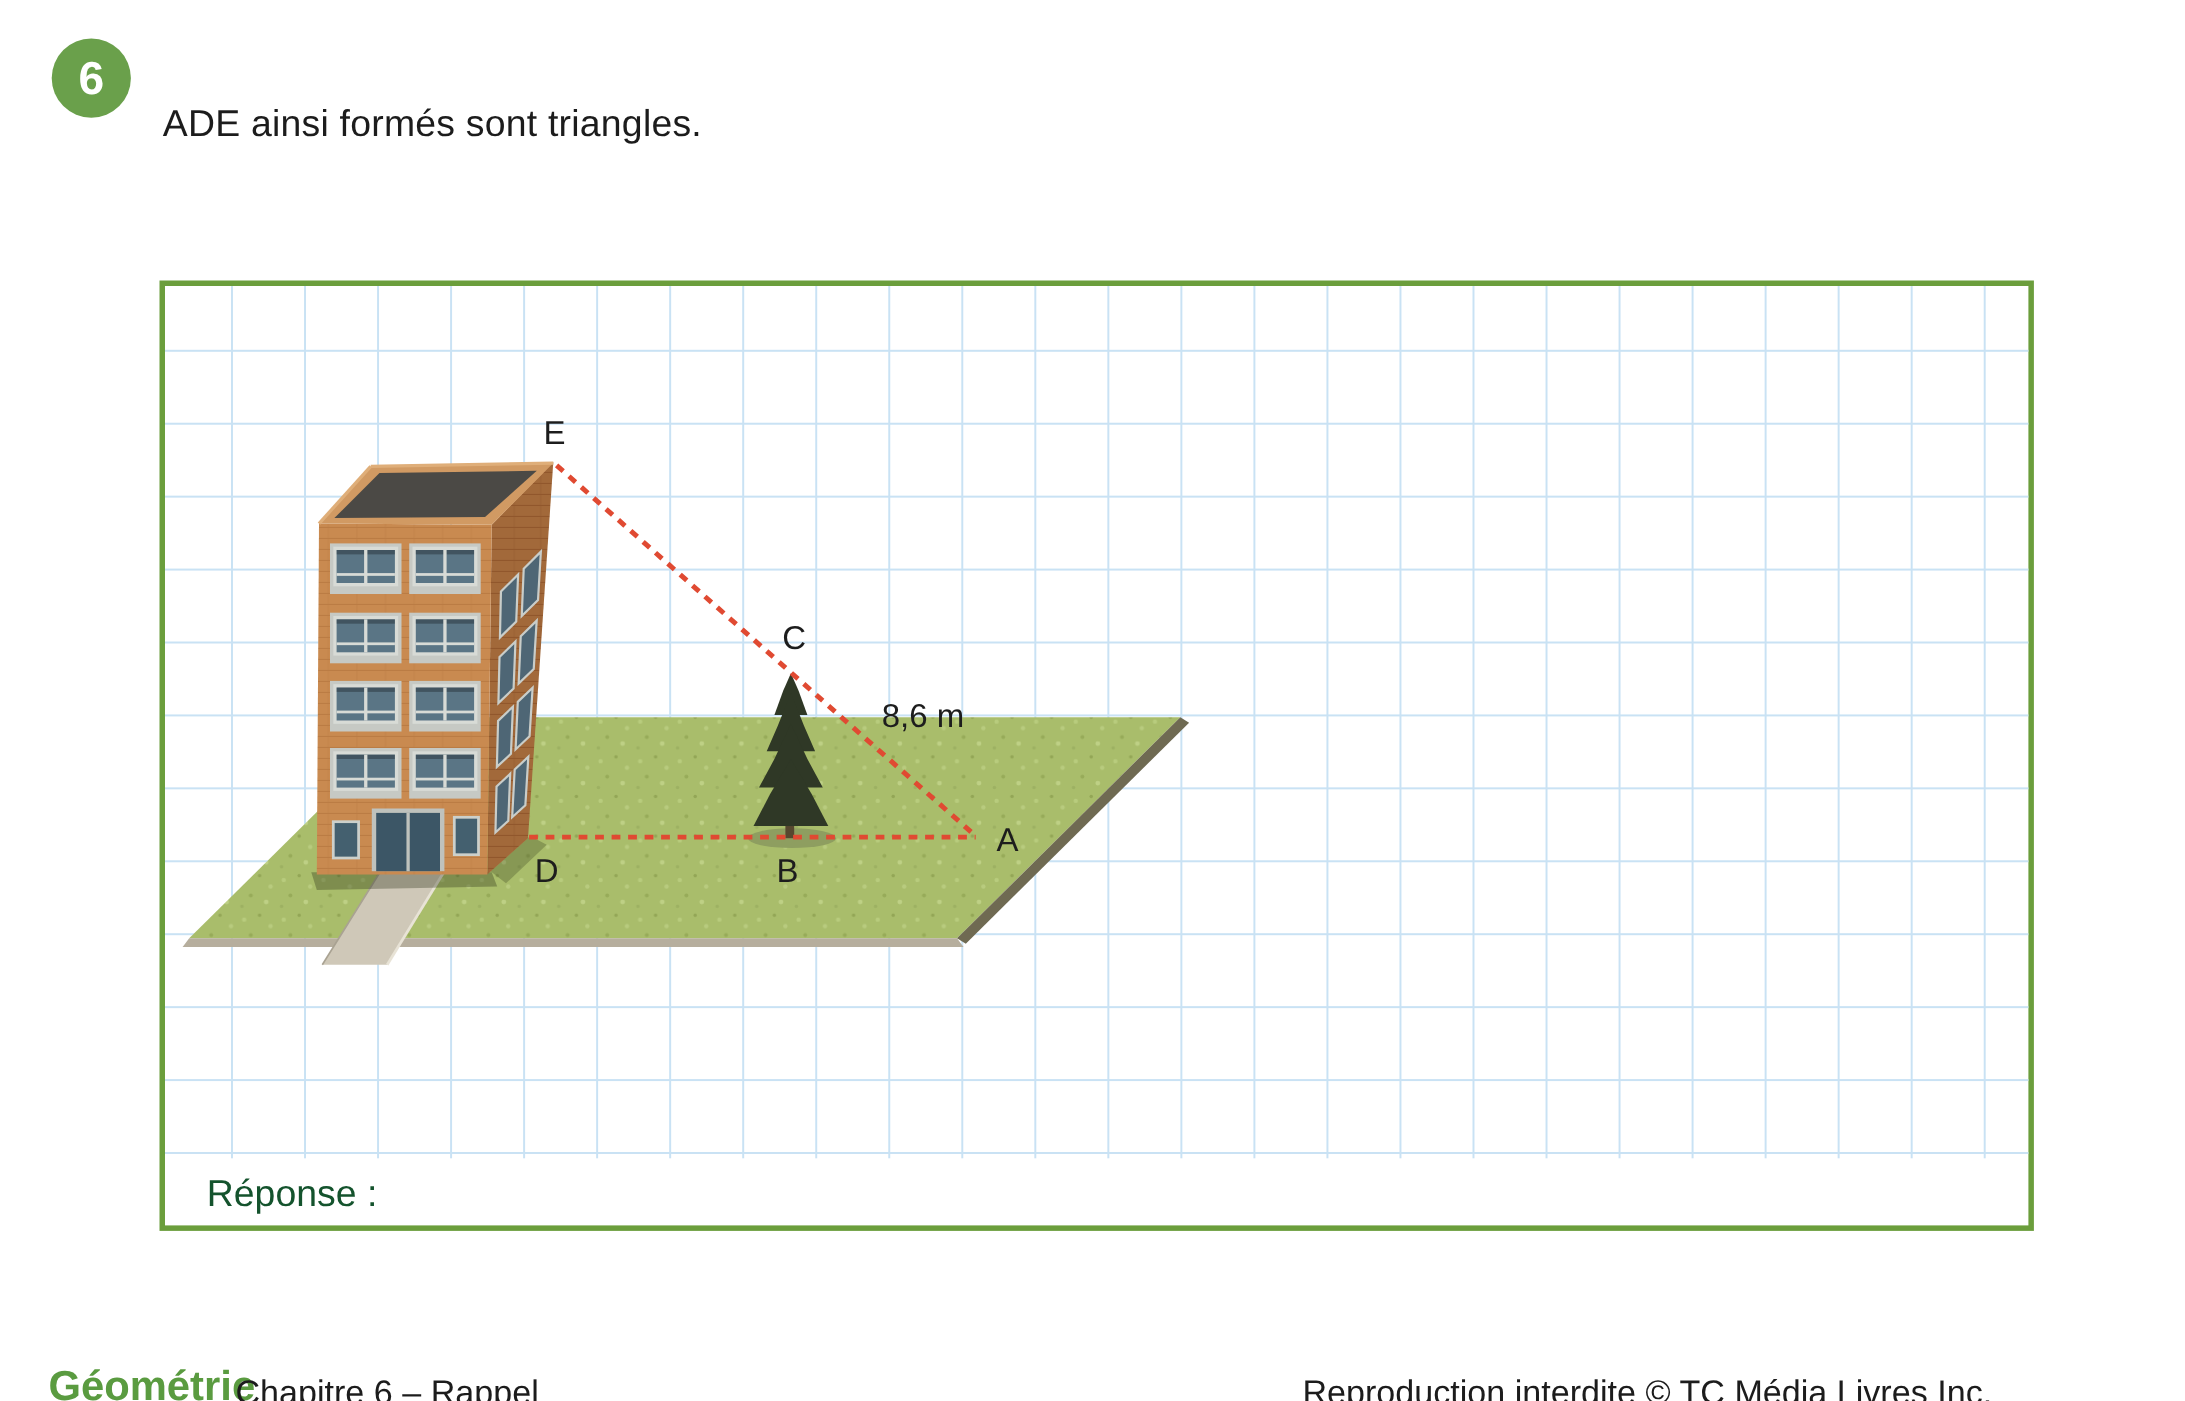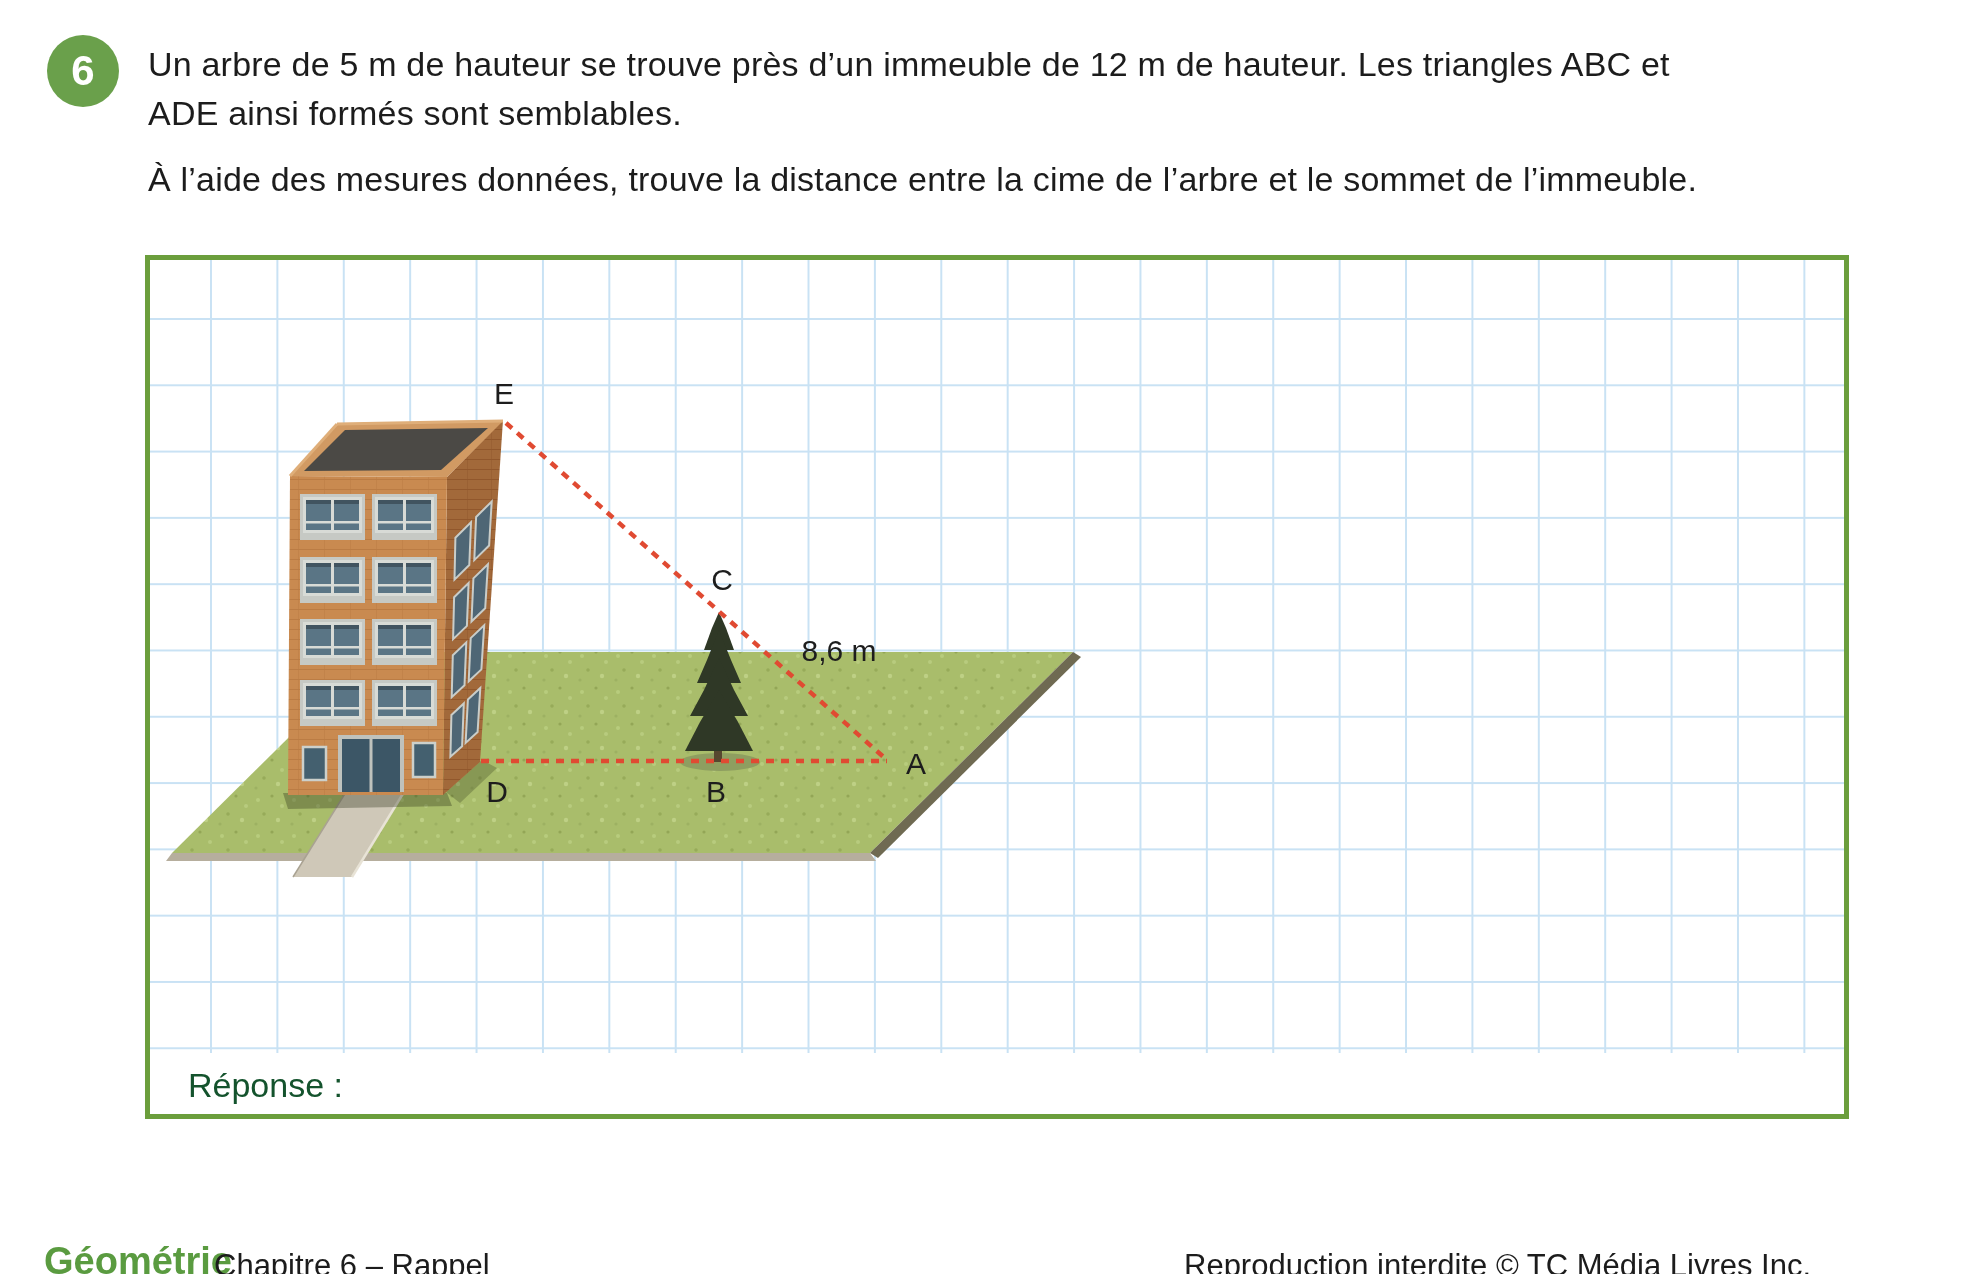--- a/index.html
+++ b/index.html
@@ -36,23 +36,21 @@
 </style>
 </head>
 <body>
 
 <div class="page">
 
   <div class="badge">
     <span>6</span>
   </div>
 
-  <div class="ptext l1">Un arbre de 5 m de hauteur se trouve près d’un immeuble de 12 m de hauteur. Les triangles ABC et</div>
-  <div class="ptext l2">ADE ainsi formés sont semblables.</div>
-  <div class="ptext l3">À l’aide des mesures données, trouve la distance entre la cime de l’arbre et le sommet de l’immeuble.</div>
+  <div class="ptext l2">ADE ainsi formés sont triangles.</div>
 
   <div class="figure-box">
     <div class="gridpaper"></div>
 
     <svg class="illustration" viewBox="150 260 1694 854" xmlns="http://www.w3.org/2000/svg">
       <defs>
         <pattern id="grassP" width="36" height="36" patternUnits="userSpaceOnUse">
           <rect width="36" height="36" fill="#a9bd6b"></rect>
           <circle cx="6" cy="8" r="2" fill="#bccf82" opacity=".8"></circle>
           <circle cx="20" cy="4" r="1.6" fill="#93a656"></circle>

